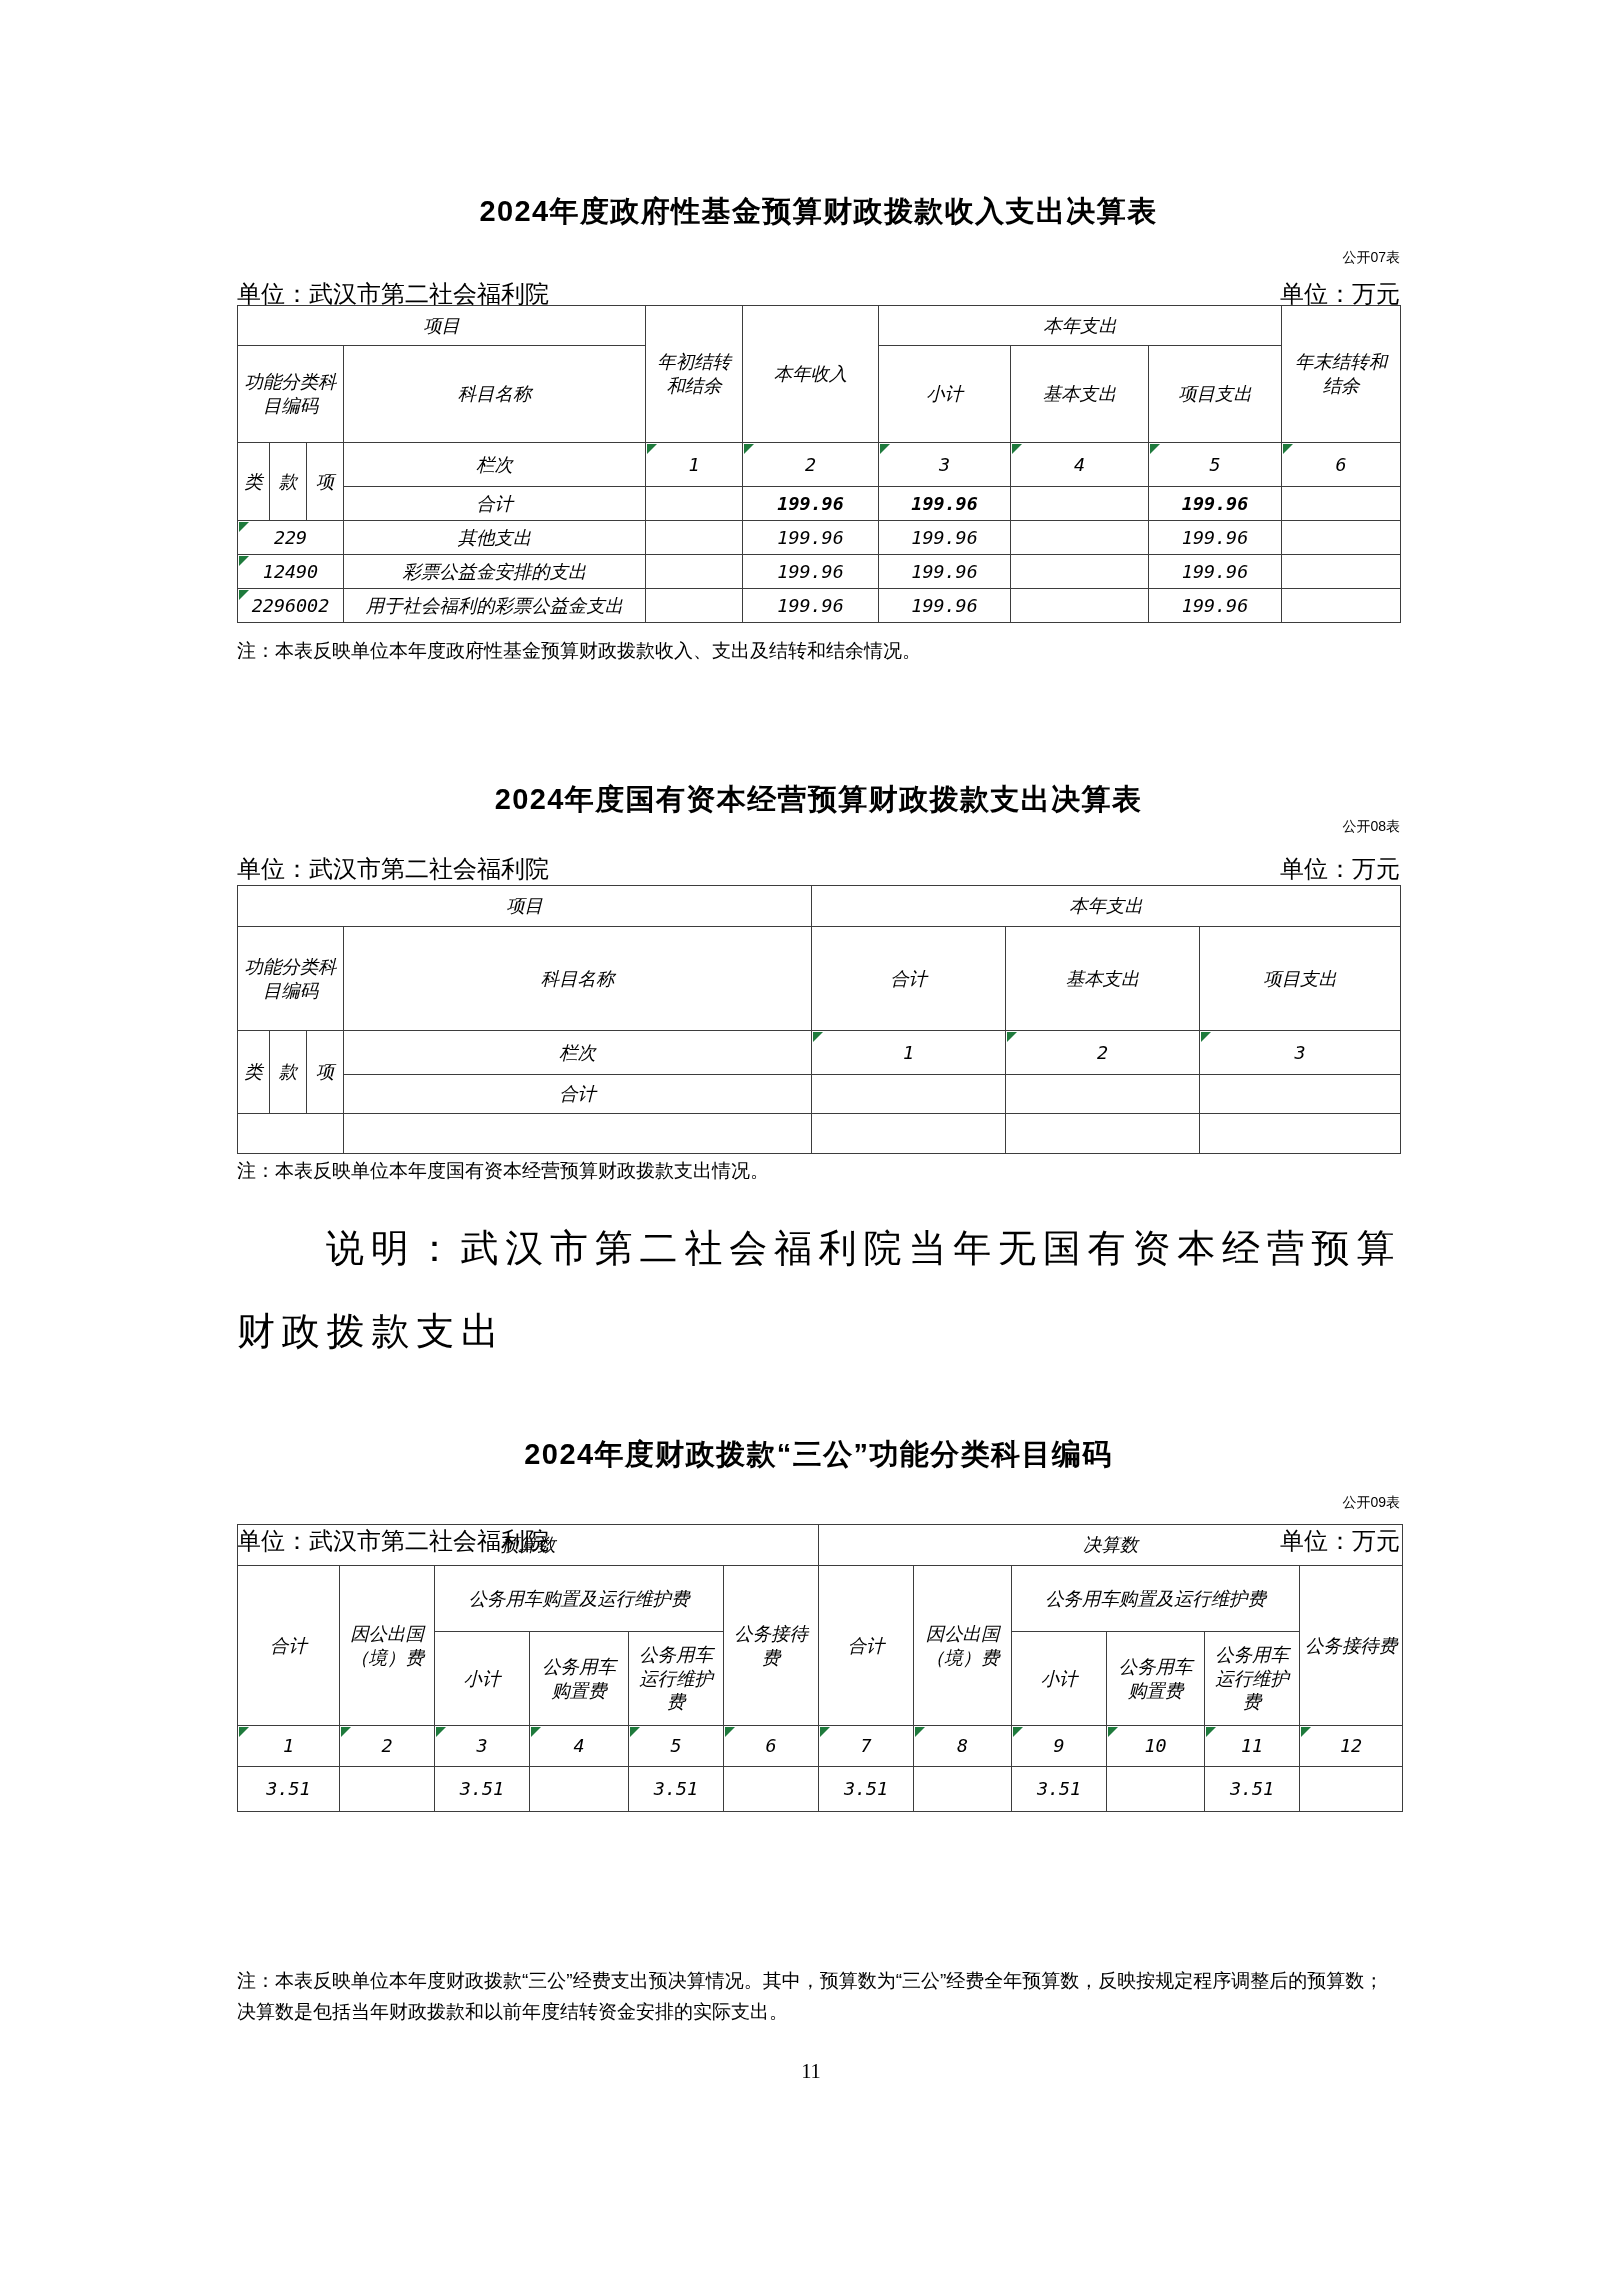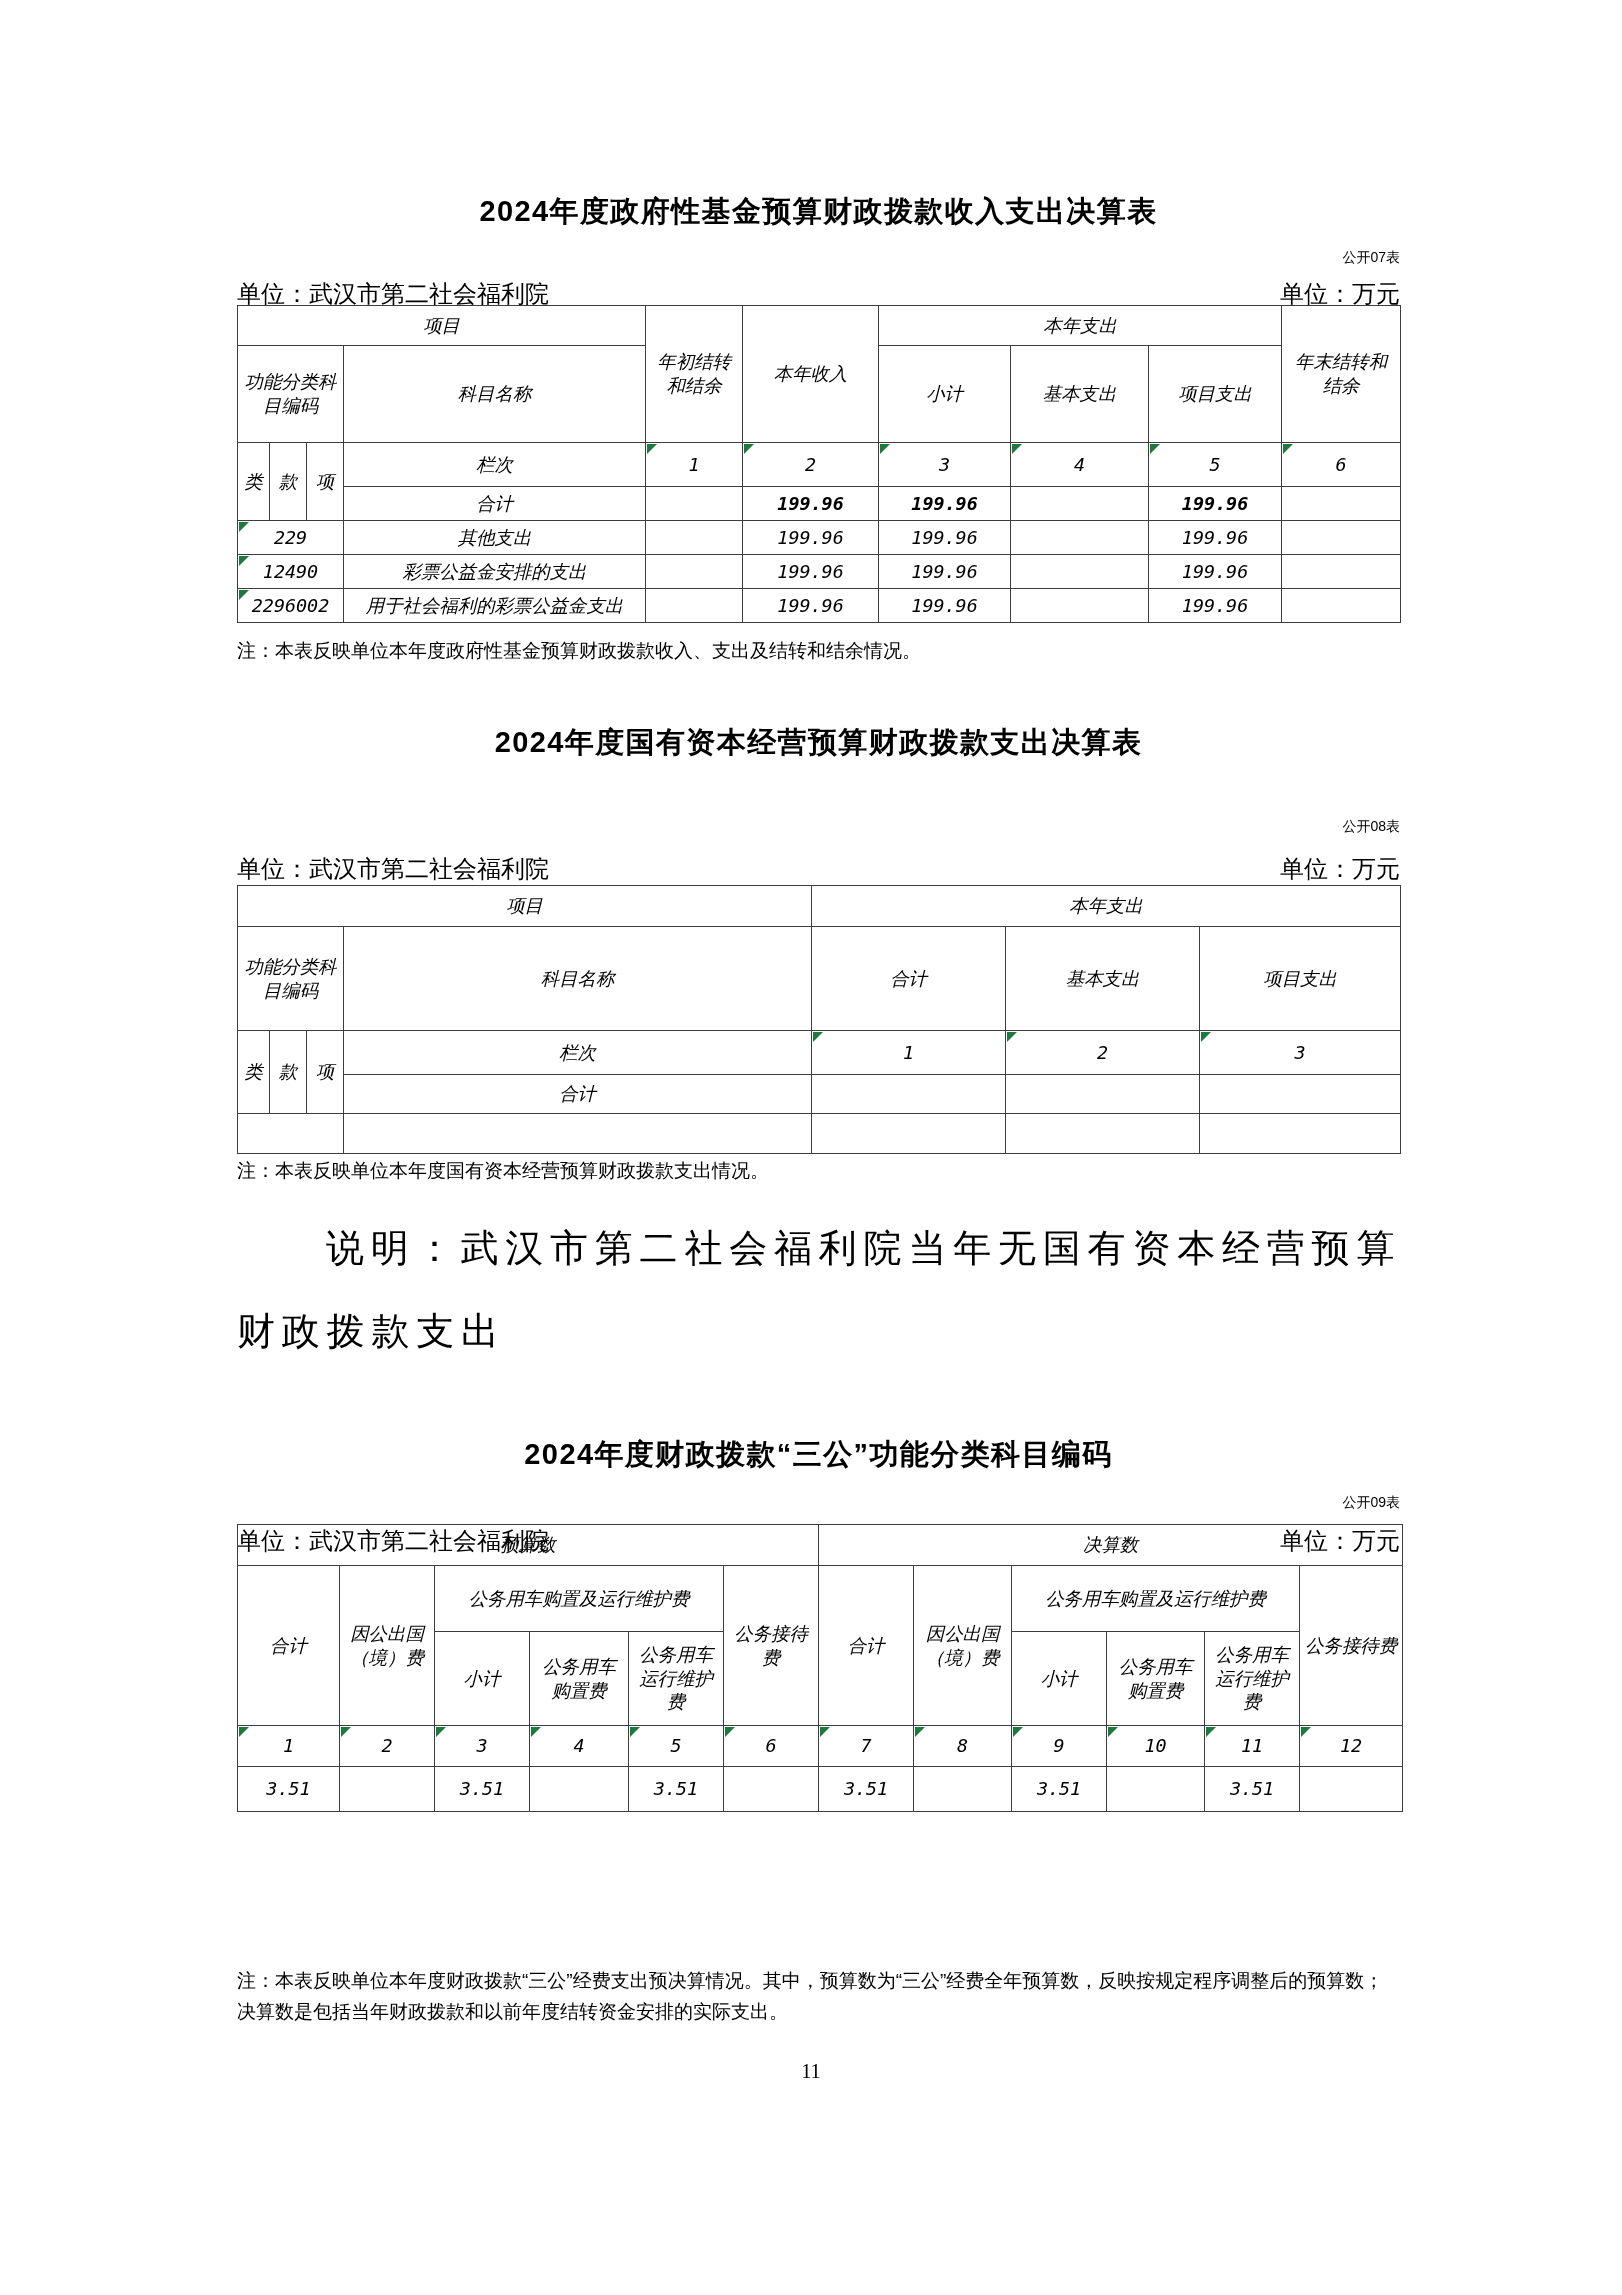--- a/index.html
+++ b/index.html
@@ -115,21 +115,21 @@
       <td class="num">199.96</td>
       <td></td>
       <td class="num">199.96</td>
       <td></td>
     </tr>
   </tbody>
     </table>
 
   <div class="abs note" style="top:635px;">注：本表反映单位本年度政府性基金预算财政拨款收入、支出及结转和结余情况。</div>
 
-  <div class="abs ttl" style="top:723px;">2024年度国有资本经营预算财政拨款支出决算表</div>
+  <div class="abs ttl" style="top:780px;">2024年度国有资本经营预算财政拨款支出决算表</div>
   <div class="abs cap" style="top:818px;">公开08表</div>
   <div class="abs unitrow" style="top:853px;">
     <span>单位：武汉市第二社会福利院</span>
     <span>单位：万元</span>
   </div>
 
   <table class="grid abs" style="top:885px;">
     <colgroup>
       <col style="width:32px">
         <col style="width:37px">

